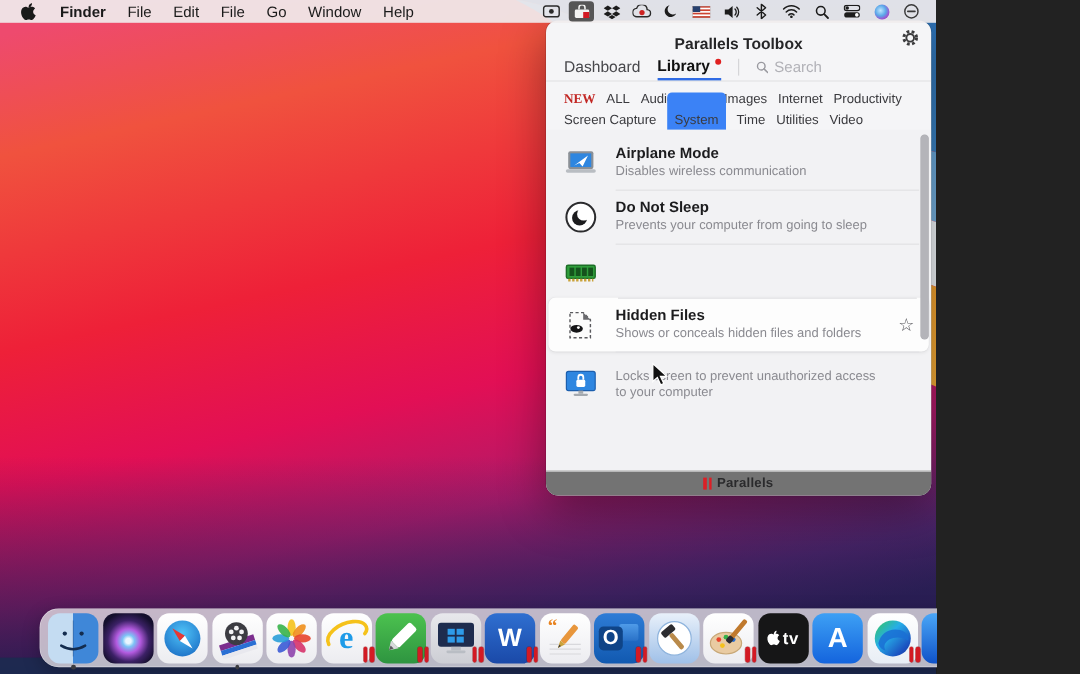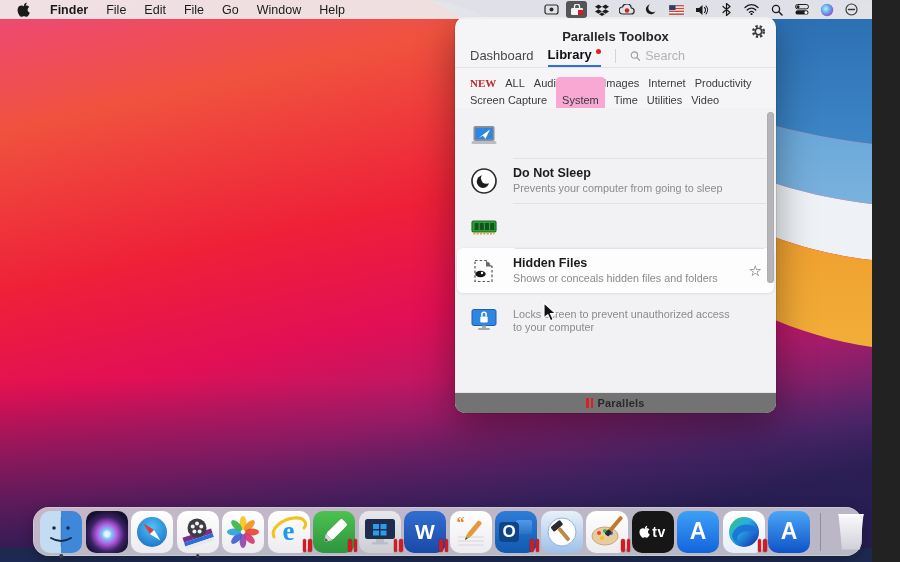--- a/index.html
+++ b/index.html
@@ -1,18 +1,18 @@
 <!DOCTYPE html>
 <html><head>
 <meta charset="utf-8">
 <style>
   * { margin:0; padding:0; box-sizing:border-box; }
   html,body { width:900px; height:562px; overflow:hidden; }
   body { font-family:"Liberation Sans", sans-serif; position:relative; background:#222; }
-  .screen { position:absolute; inset:0; width:872px; height:562px; overflow:hidden; }
+  .screen { position:absolute; inset:0; width:780px; height:562px; overflow:hidden; }
 
   
   .wallpaper { position:absolute; inset:0; z-index:0; }
 
   
   .menubar {
     position:absolute; top:0; left:0; right:0; height:19px; z-index:30;
     background:rgba(240,235,237,0.92);
     display:flex; align-items:center; font-size:12.5px; color:#1a1a1a;
     padding:0 10px;
@@ -46,21 +46,21 @@
     border:none; outline:none; background:transparent; font-size:12.5px; color:#333;
     width:100%; font-family:"Liberation Sans", sans-serif;
   }
   .searchbox input::placeholder { color:#b1b1b7; }
   .hsep { height:1px; background:#e3e3e5; }
 
   .cats { padding:6px 15px 7px; }
   .catrow { display:flex; align-items:center; gap:9px; height:17px; flex-wrap:nowrap; }
   .cat { font-size:11px; color:#3a3a3e; white-space:nowrap; }
   .cat.new { color:#c22724; font-weight:700;font-family:Liberation Serif, serif; }
-  .cat.selected { background:#f9a8d4; border-radius:4px; padding:17px 6px;text-align:center; }
+  .cat.selected { background:#3b82f6; border-radius:4px; padding:17px 6px;text-align:center; }
 
   
   .toollist { position:absolute; top:91px; bottom:21px; left:0; right:0; background:#f2f2f4; padding-top:5px; overflow:hidden; }
   .tool-row { position:relative; display:flex; align-items:center; height:45px; padding:0 14px; }
   .tool-row.tall { height:54px; }
   .tool-row.with-sep::before { content:""; position:absolute; left:58px; right:10px; top:0; height:1px; background:#e2e2e4; }
   .tool-icon { width:30px; height:30px; flex:0 0 30px; margin-right:14px; display:flex; align-items:center; justify-content:center; }
   .tool-text { flex:1; min-width:0; padding-right:26px; }
   .tool-title { font-size:12.5px; font-weight:700; color:#1c1c1e; line-height:15px; }
   .tool-desc { font-size:10.8px; color:#8a8a90; line-height:13px; margin-top:1px; }
@@ -325,20 +325,24 @@
 
     <div class="tool-row">
       <span class="tool-icon">
         <svg width="30" height="30" viewBox="0 0 30 30">
               <rect x="4.5" y="5" width="21" height="15" rx="1.8" fill="#8b9096"></rect>
               <rect x="6.3" y="6.8" width="17.4" height="11.4" fill="#2e86e0"></rect>
               <polygon points="9.5,17 21,8.5 16.5,17.8 13.8,14.8" fill="#ffffff"></polygon>
               <rect x="2.5" y="20" width="25" height="3" rx="1.5" fill="#b9bdc2"></rect>
             </svg>
       </span>
+      <span class="tool-text">
+        <div class="tool-title">Airplane Mode</div>
+        <div class="tool-desc">Disables wireless communication</div>
+      </span>
     </div>
 
     <div class="tool-row with-sep">
       <span class="tool-icon">
         <svg width="30" height="30" viewBox="0 0 30 30">
               <circle cx="15" cy="15" r="12" fill="#ffffff" stroke="#2c2c2e" stroke-width="1.7"></circle>
               <circle cx="14" cy="15.6" r="6.3" fill="#1c1c1e"></circle>
               <circle cx="17.4" cy="12.3" r="5.5" fill="#ffffff"></circle>
             </svg>
       </span>

